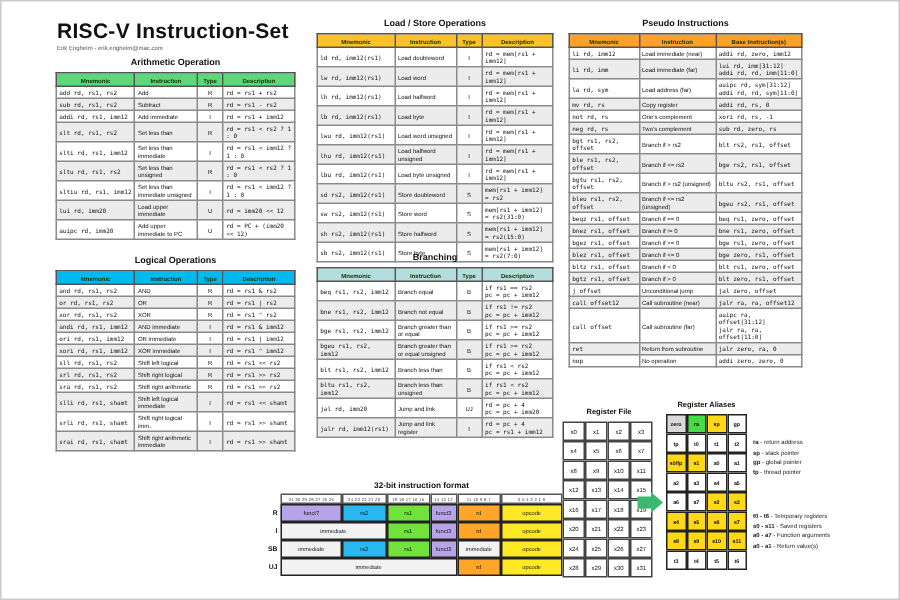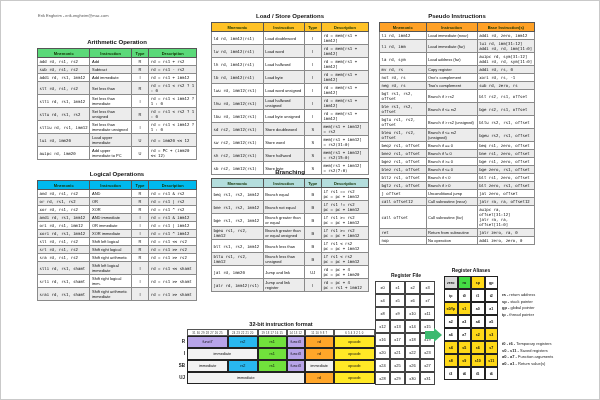--- a/index.html
+++ b/index.html
@@ -30,20 +30,21 @@
              font-size:2.8px;color:#333;letter-spacing:.2px;overflow:hidden;background:#fff;}
   .fmt-label{position:absolute;font-size:4.5px;font-weight:bold;width:12px;text-align:right;}
   .arrow-right{width:0;height:0;border-top:7px solid transparent;border-bottom:7px solid transparent;}
 </style>
 </head>
 <body>
 
 <div class="page">
 
   <div class="abs" style="left:37px;top:11px;">
+    <div class="page-title">RISC-V Instruction-Set</div>
     <div class="page-subtitle">Erik Engheim - erik.engheim@mac.com</div>
   </div>
 
   <div class="abs" style="left:36px;top:38px;width:160px;">
     <div class="sec-title">Arithmetic Operation</div>
     <div id="tbl-arithmetic">
         <table class="op">
           <colgroup>
             <col style="width: 33%;">
             <col style="width: 26%;">

